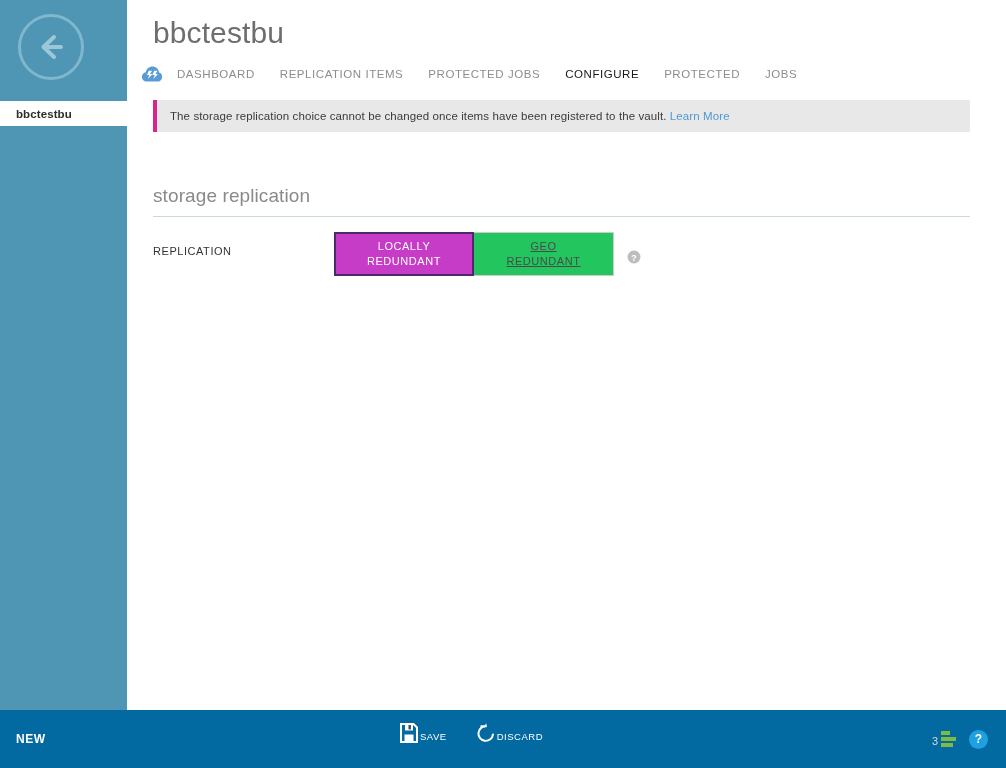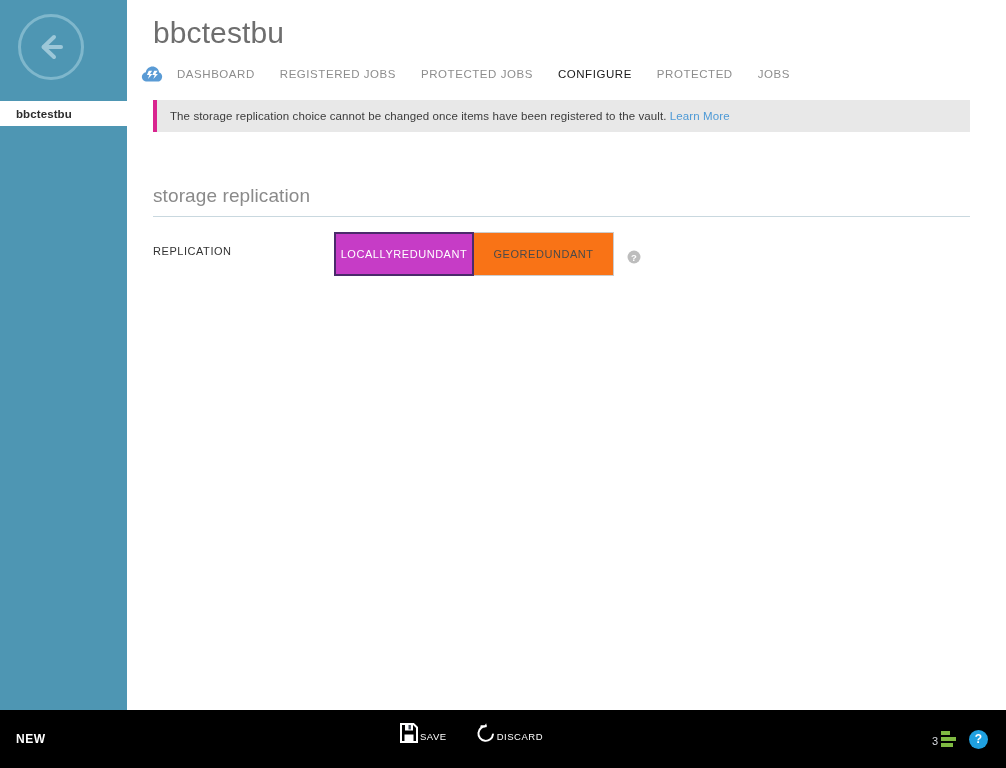--- a/index.html
+++ b/index.html
@@ -76,38 +76,38 @@
   
   #replication-label{
     position:absolute;left:26px;top:245px;
     font-size:11px;color:#333333;letter-spacing:.55px;
   }
   #toggle-group{
     position:absolute;left:207px;top:232px;display:flex;
   }
   .toggle{
     width:140px;height:44px;box-sizing:border-box;
-    display:flex;flex-direction:row;align-items:center;justify-content:center;
+    display:flex;flex-direction:column;align-items:center;justify-content:center;
     font-size:11px;letter-spacing:.55px;cursor:pointer;line-height:15px;
     text-align:center;
   }
   .toggle.selected{
     background:#C63CC6;color:#ffffff;border:2px solid #4B2A6B;
   }
   .toggle.unselected{
-    background:#f97316;color:#4a4a4a;border:1px solid #cccccc;border-left:none;
+    background:#22c55e;color:#4a4a4a;border:1px solid #cccccc;border-left:none;text-decoration:underline;
   }
   #help-dot{
     position:absolute;left:500px;top:250px;width:14px;height:14px;
   }
 
   
   #bottombar{
     position:absolute;left:0;top:710px;width:1006px;height:58px;
-    background:#000000;
+    background:#0369a1;
   }
   #new-button{
     position:absolute;left:6px;top:0;height:58px;
     display:flex;align-items:center;padding:0 10px;cursor:pointer;
   }
   #new-button span{
     font-size:12px;font-weight:bold;color:#ffffff;letter-spacing:.6px;
   }
   .cmd{
     position:absolute;top:12px;width:68px;
@@ -160,21 +160,21 @@
 
     <div id="tabbar">
       <svg id="vault-icon" viewBox="0 0 26 21">
         <path d="M20.5 19.5 H7.2 C3.6 19.5 1 16.9 1 13.8 C1 11.1 3 8.8 5.7 8.3
                  C6.4 4.5 9.7 1.7 13.6 1.7 C17.6 1.7 21 4.7 21.4 8.6
                  C23.6 9.2 25 11.1 25 13.3 C25 16.7 23 19.5 20.5 19.5 Z" fill="#5A9BD5"></path>
         <path d="M9.2 6.6 L13.2 6.6 L10.6 10.6 L13.6 10.6 L8.2 16.4 L9.8 11.8 L7 11.8 Z" fill="#ffffff"></path>
         <path d="M15.6 6.6 L19.6 6.6 L17 10.6 L20 10.6 L14.6 16.4 L16.2 11.8 L13.4 11.8 Z" fill="#ffffff"></path>
       </svg>
       <div class="tab">DASHBOARD</div>
-      <div class="tab">REGISTERED JOBS</div>
+      <div class="tab">REPLICATION ITEMS</div>
       <div class="tab">PROTECTED JOBS</div>
       <div class="tab active">CONFIGURE</div>
       <div class="tab">PROTECTED</div>
       <div class="tab">JOBS</div>
     </div>
 
     <div id="section-title">storage replication</div>
 
     <div id="notice">
       <div id="notice-accent"></div>

